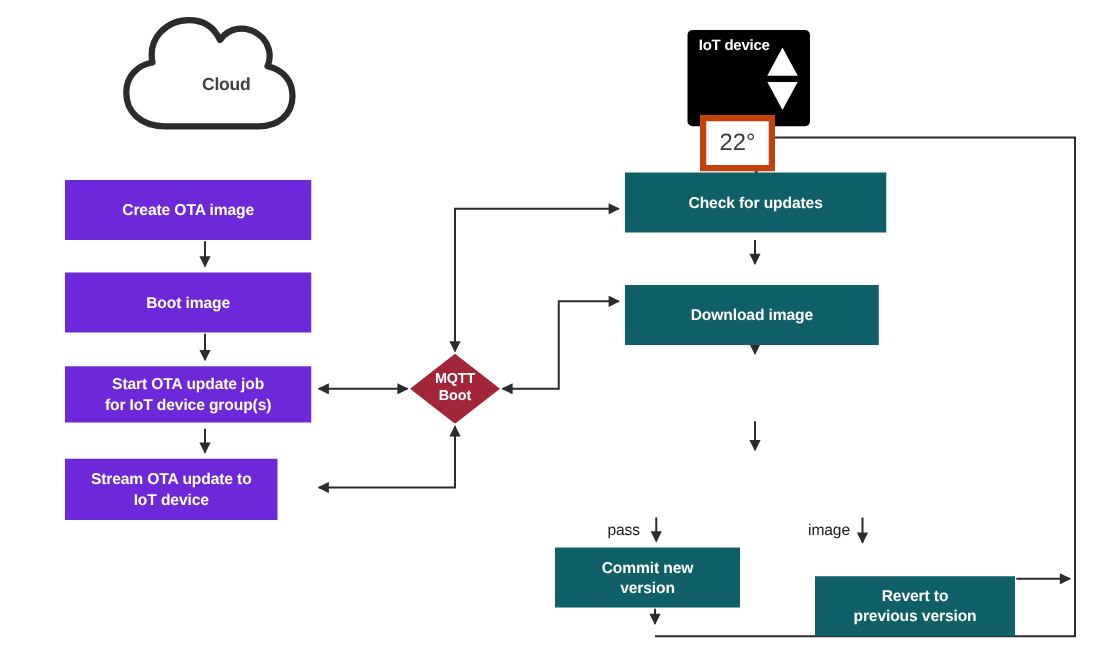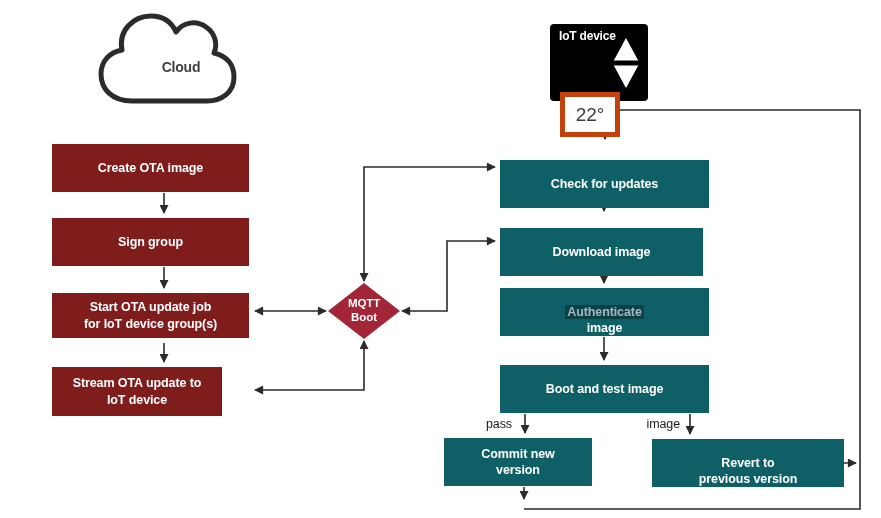--- a/index.html
+++ b/index.html
@@ -6,21 +6,21 @@
   #canvas{
     position:relative;width:881px;height:518px;background:#ffffff;overflow:hidden;
     font-family:"Liberation Sans",sans-serif;
   }
   #connectors{position:absolute;left:0;top:0;width:881px;height:518px;}
   .box{
     position:absolute;display:flex;align-items:center;justify-content:center;
     color:#ffffff;font-weight:700;font-size:12.5px;text-align:center;
     letter-spacing:-0.1px;line-height:1.3;
   }
-  .box.light{background:#7f1d1d;}
+  .box.light{background:#6d28d9;}
   .box.dark{background:#0E6066;}
   .box-label{white-space:pre-line;}
   .hl-word{
     color:#A7B5C5;background:rgba(5,40,46,0.55);padding:0 2px;border-radius:1px;
   }
   .diamond{
     position:absolute;left:328px;top:283px;width:72px;height:56px;background:#A32638;
     clip-path:polygon(50% 0,100% 50%,50% 100%,0 50%);
     display:flex;flex-direction:column;align-items:center;justify-content:center;
     color:#fff;font-weight:700;font-size:11.5px;line-height:1.2;letter-spacing:-0.1px;
@@ -109,57 +109,48 @@
     <svg class="iot-arrows" viewBox="0 0 98 77" xmlns="http://www.w3.org/2000/svg">
       <polygon points="76,13 63,37 89,37" fill="#ffffff" stroke="#000" stroke-width="1"></polygon>
       <polygon points="63,41 89,41 76,65" fill="#ffffff" stroke="#000" stroke-width="1"></polygon>
     </svg>
   </div>
 
   <div class="box light" style="left:52px;top:144px;width:197px;height:48px;">
     <span class="box-label">Create OTA image</span>
   </div>
   <div class="box light" style="left:52px;top:218px;width:197px;height:48px;">
-    <span class="box-label">Sign group</span>
+    <span class="box-label">Boot image</span>
   </div>
   <div class="box light" style="left:52px;top:293px;width:197px;height:45px;">
     <span class="box-label">Start OTA update job
 for IoT device group(s)</span>
   </div>
   <div class="box light" style="left:52px;top:367px;width:170px;height:49px;">
     <span class="box-label">Stream OTA update to
 IoT device</span>
   </div>
 
   <div class="diamond">
     <span>MQTT</span>
     <span>Boot</span>
   </div>
 
-  <div class="box dark" style="left:500px;top:160px;width:209px;height:48px;text-align:right;">
+  <div class="box dark" style="left:500px;top:138px;width:209px;height:48px;text-align:right;">
     <span class="box-label">Check for updates</span>
   </div>
   <div class="box dark" style="left:500px;top:216px;width:203px;height:48px;margin-top:12px;">
     <span class="box-label">Download image</span>
-  </div>
-  <div class="box dark" style="left:500px;top:288px;width:209px;height:48px;">
-    <span class="box-label">
-      <span class="hl-word">Authenticate</span>
-      <span>image</span>
-    </span>
-  </div>
-  <div class="box dark" style="left:500px;top:365px;width:209px;height:48px;">
-    <span class="box-label">Boot and test image</span>
   </div>
 
   <div class="edge-label" style="left:452px;top:417px;">pass</div>
   <div class="edge-label" style="left:620px;top:417px;">image</div>
 
   <div class="box dark" style="left:444px;top:438px;width:148px;height:48px;">
     <span class="box-label">Commit new
 version</span>
   </div>
-  <div class="box dark" style="left:652px;top:439px;width:192px;height:48px;align-items:flex-end;">
+  <div class="box dark" style="left:652px;top:461px;width:160px;height:48px;">
     <span class="box-label">Revert to
 previous version</span>
   </div>
 
 </div>
 
 </body></html>

